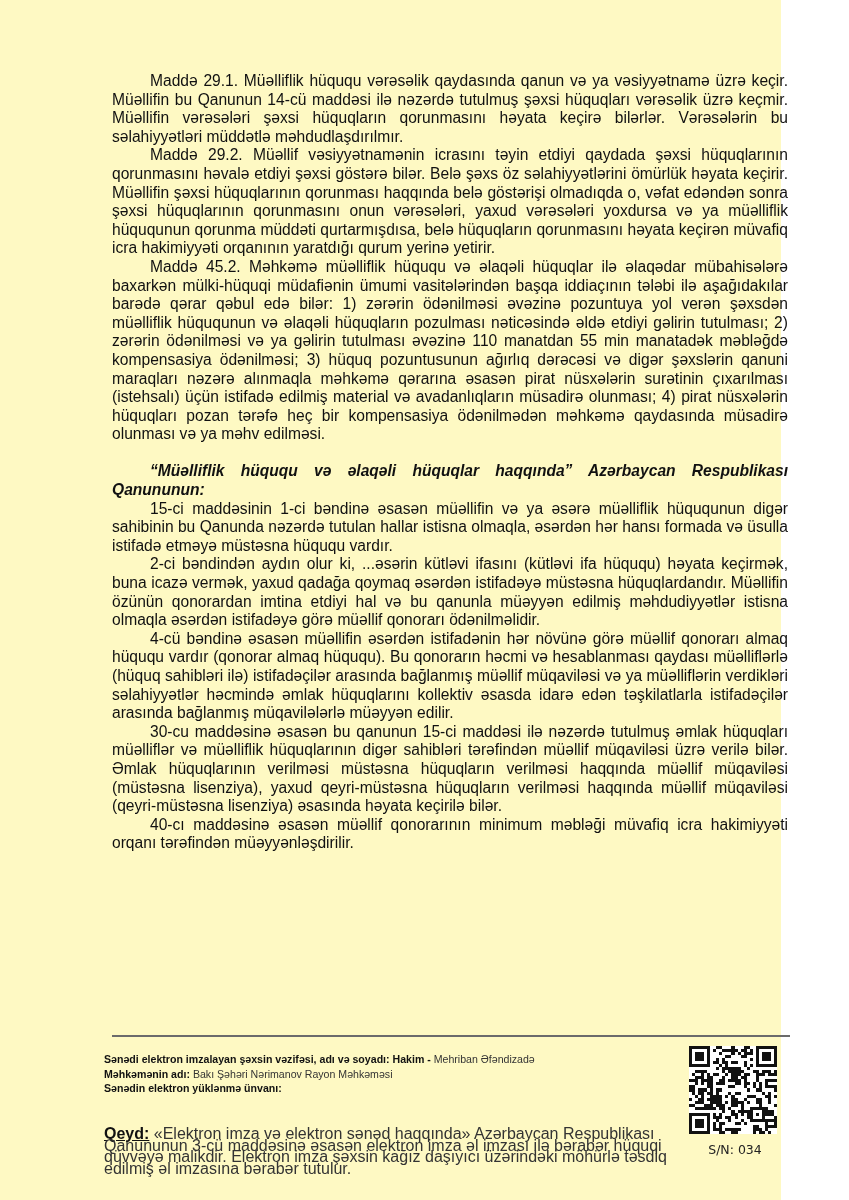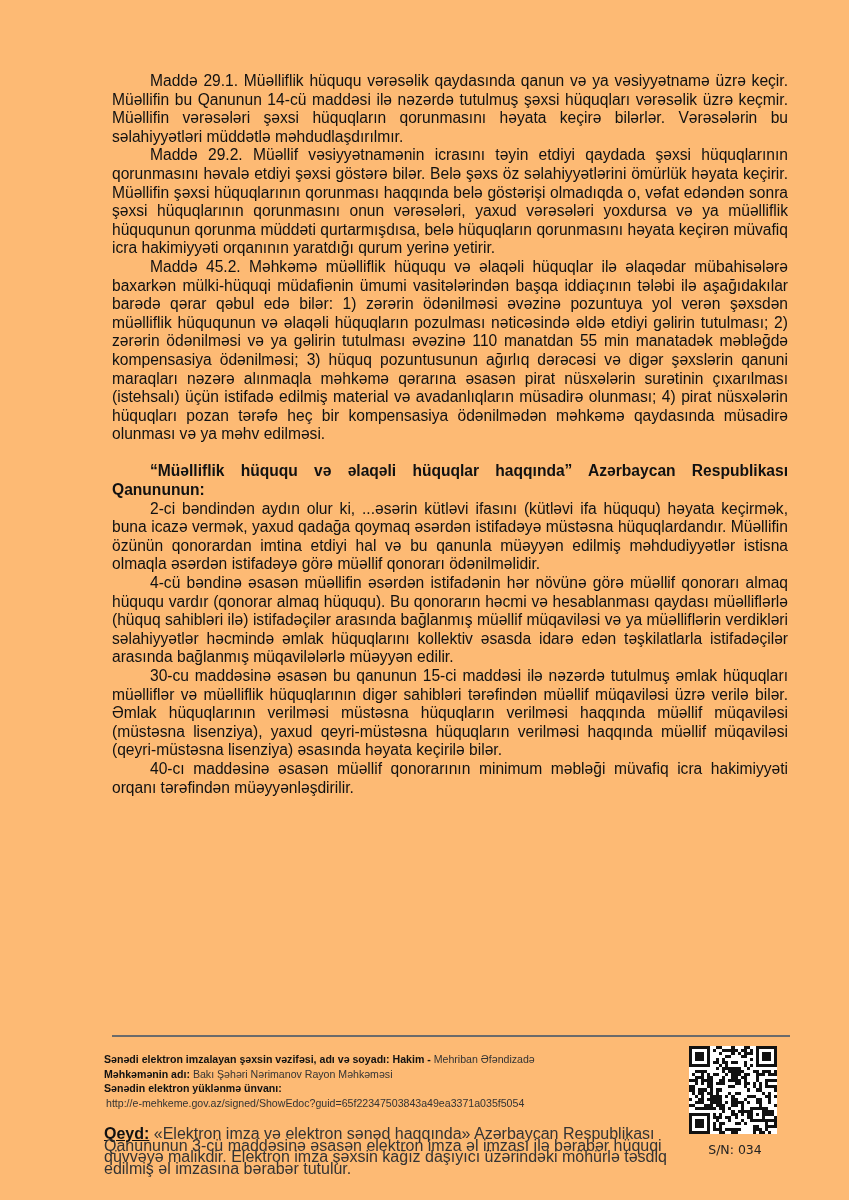--- a/index.html
+++ b/index.html
@@ -1,25 +1,25 @@
 <!DOCTYPE html>
 <html><head>
 <meta charset="utf-8">
 <style>
   html, body { margin: 0; padding: 0; background: #ffffff; }
   body { width: 849px; height: 1200px; position: relative; overflow: hidden; }
-  .page { position: absolute; left: 0; top: 0; width: 849px; height: 1200px; background: #fdba74; }
+  .page { position: absolute; left: 0; top: 0; width: 781px; height: 1200px; background: #fef9c3; }
   .content {
     position: absolute; left: 112px; top: 72px; width: 676px;
     font-family: "Liberation Sans", sans-serif; font-size: 15.6px; line-height: 18.6px;
     color: #111; text-align: justify;
   }
   .content p { margin: 0; text-indent: 38px; }
   .content p.spacer { height: 18.6px; text-indent: 0; }
-  .content p.heading { font-weight: bold; text-indent: 38px; }
+  .content p.heading { font-weight: bold; text-indent: 38px; font-style: italic; }
   .rule {
     position: absolute; left: 112px; top: 1035px; width: 678px; height: 0;
     border-top: 2.5px solid #6b6b6b;
   }
   .footer {
     position: absolute; left: 104px; top: 1052px; width: 570px;
     font-family: "Liberation Sans", sans-serif; font-size: 10.6px; line-height: 14.5px; color: #222;
   }
   .footer .row { white-space: nowrap; }
   .footer b { font-weight: bold; color: #111; }
@@ -40,41 +40,41 @@
 <body>
 
 <div class="page">
 
   <div class="content">
     <p>Maddə 29.1. Müəlliflik hüququ vərəsəlik qaydasında qanun və ya vəsiyyətnamə üzrə keçir. Müəllifin bu Qanunun 14-cü maddəsi ilə nəzərdə tutulmuş şəxsi hüquqları vərəsəlik üzrə keçmir. Müəllifin vərəsələri şəxsi hüquqların qorunmasını həyata keçirə bilərlər. Vərəsələrin bu səlahiyyətləri müddətlə məhdudlaşdırılmır.</p>
     <p>Maddə 29.2. Müəllif vəsiyyətnamənin icrasını təyin etdiyi qaydada şəxsi hüquqlarının qorunmasını həvalə etdiyi şəxsi göstərə bilər. Belə şəxs öz səlahiyyətlərini ömürlük həyata keçirir. Müəllifin şəxsi hüquqlarının qorunması haqqında belə göstərişi olmadıqda o, vəfat edəndən sonra şəxsi hüquqlarının qorunmasını onun vərəsələri, yaxud vərəsələri yoxdursa və ya müəlliflik hüququnun qorunma müddəti qurtarmışdısa, belə hüquqların qorunmasını həyata keçirən müvafiq icra hakimiyyəti orqanının yaratdığı qurum yerinə yetirir.</p>
     <p>Maddə 45.2. Məhkəmə müəlliflik hüququ və əlaqəli hüquqlar ilə əlaqədar mübahisələrə baxarkən mülki-hüquqi müdafiənin ümumi vasitələrindən başqa iddiaçının tələbi ilə aşağıdakılar barədə qərar qəbul edə bilər: 1) zərərin ödənilməsi əvəzinə pozuntuya yol verən şəxsdən müəlliflik hüququnun və əlaqəli hüquqların pozulması nəticəsində əldə etdiyi gəlirin tutulması; 2) zərərin ödənilməsi və ya gəlirin tutulması əvəzinə 110 manatdan 55 min manatadək məbləğdə kompensasiya ödənilməsi; 3) hüquq pozuntusunun ağırlıq dərəcəsi və digər şəxslərin qanuni maraqları nəzərə alınmaqla məhkəmə qərarına əsasən pirat nüsxələrin surətinin çıxarılması (istehsalı) üçün istifadə edilmiş material və avadanlıqların müsadirə olunması; 4) pirat nüsxələrin hüquqları pozan tərəfə heç bir kompensasiya ödənilmədən məhkəmə qaydasında müsadirə olunması və ya məhv edilməsi.</p>
     <p class="spacer"></p>
     <p class="heading">“Müəlliflik hüququ və əlaqəli hüquqlar haqqında” Azərbaycan Respublikası Qanununun:</p>
+    <p>15-ci maddəsinin 1-ci bəndinə əsasən müəllifin və ya əsərə müəlliflik hüququnun digər sahibinin bu Qanunda nəzərdə tutulan hallar istisna olmaqla, əsərdən hər hansı formada və üsulla istifadə etməyə müstəsna hüququ vardır.</p>
     <p>2-ci bəndindən aydın olur ki, ...əsərin kütləvi ifasını (kütləvi ifa hüququ) həyata keçirmək, buna icazə vermək, yaxud qadağa qoymaq əsərdən istifadəyə müstəsna hüquqlardandır. Müəllifin özünün qonorardan imtina etdiyi hal və bu qanunla müəyyən edilmiş məhdudiyyətlər istisna olmaqla əsərdən istifadəyə görə müəllif qonorarı ödənilməlidir.</p>
     <p>4-cü bəndinə əsasən müəllifin əsərdən istifadənin hər növünə görə müəllif qonorarı almaq hüququ vardır (qonorar almaq hüququ). Bu qonorarın həcmi və hesablanması qaydası müəlliflərlə (hüquq sahibləri ilə) istifadəçilər arasında bağlanmış müəllif müqaviləsi və ya müəlliflərin verdikləri səlahiyyətlər həcmində əmlak hüquqlarını kollektiv əsasda idarə edən təşkilatlarla istifadəçilər arasında bağlanmış müqavilələrlə müəyyən edilir.</p>
     <p>30-cu maddəsinə əsasən bu qanunun 15-ci maddəsi ilə nəzərdə tutulmuş əmlak hüquqları müəlliflər və müəlliflik hüquqlarının digər sahibləri tərəfindən müəllif müqaviləsi üzrə verilə bilər. Əmlak hüquqlarının verilməsi müstəsna hüquqların verilməsi haqqında müəllif müqaviləsi (müstəsna lisenziya), yaxud qeyri-müstəsna hüquqların verilməsi haqqında müəllif müqaviləsi (qeyri-müstəsna lisenziya) əsasında həyata keçirilə bilər.</p>
     <p>40-cı maddəsinə əsasən müəllif qonorarının minimum məbləği müvafiq icra hakimiyyəti orqanı tərəfindən müəyyənləşdirilir.</p>
   </div>
 
   <div class="rule"></div>
 
   <div class="footer">
     <div class="row">
       <b>Sənədi elektron imzalayan şəxsin vəzifəsi, adı və soyadı: Hakim - </b>
       <span class="val">Mehriban Əfəndizadə</span>
     </div>
     <div class="row">
       <b>Məhkəmənin adı: </b>
       <span class="val">Bakı Şəhəri Nərimanov Rayon Məhkəməsi</span>
     </div>
     <div class="row">
       <b>Sənədin elektron yüklənmə ünvanı:</b>
     </div>
-    <div class="row url">http://e-mehkeme.gov.az/signed/ShowEdoc?guid=65f22347503843a49ea3371a035f5054</div>
   </div>
 
   <div class="note">
     <span class="qeyd">Qeyd:</span><span> «Elektron imza və elektron sənəd haqqında» Azərbaycan Respublikası Qanununun 3-cü maddəsinə əsasən elektron imza əl imzası ilə bərabər hüquqi qüvvəyə malikdir. Elektron imza şəxsin kağız daşıyıcı üzərindəki möhürlə təsdiq edilmiş əl imzasına bərabər tutulur.</span>
   </div>
 
   <svg class="qr" viewBox="0 0 29 29" shape-rendering="crispEdges">
     <rect width="29" height="29" fill="#fff"></rect>
     <g id="qr-modules" fill="#111">
         <rect x="9" y="0" width="1" height="1"></rect>

